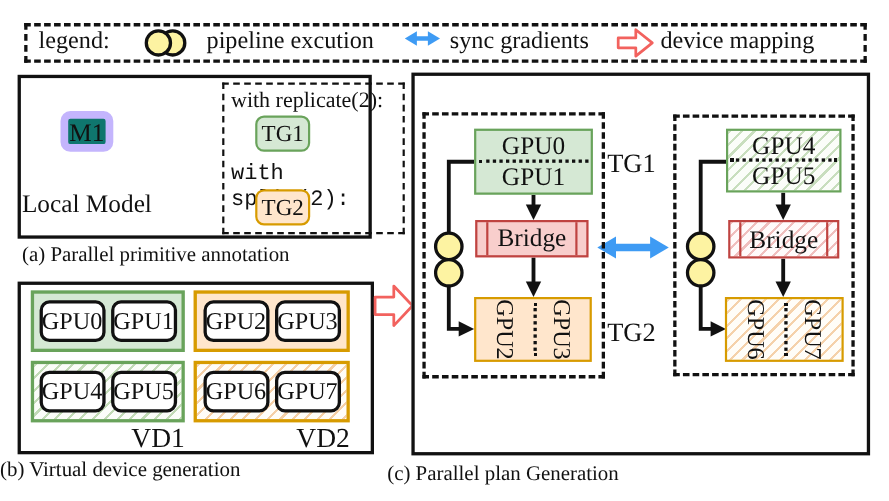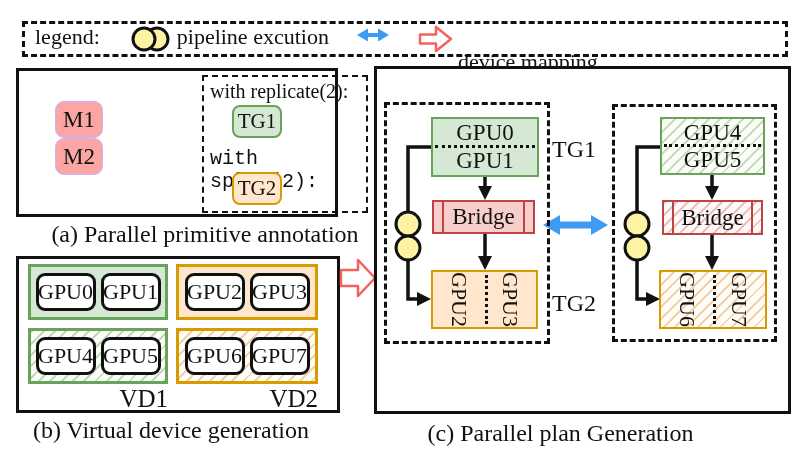--- a/index.html
+++ b/index.html
@@ -7,28 +7,28 @@
   body { position: relative; font-family: "Liberation Serif", serif; color: #111; }
 
   .abs { position: absolute; }
   .solid-box { position: absolute; border: 3px solid #111; background: #fff; }
   .dashed-box { position: absolute; border: 3px dashed #111; background: transparent; }
 
   
   .legend-row { display: flex; align-items: flex-start; height: 100%; padding-left: 10px; font-size: 22px; }
 
   
-  .module-box { position: absolute; width: 48px; height: 37px; border: 1px solid #c4b5fd; border-radius: 9px;
-                background: #fca5a5; display: flex; align-items: center; justify-content: center; font-size: 23px; }
+  .module-box { position: absolute; width: 48px; height: 37px; border: 7px solid #c4b5fd; border-radius: 9px;
+                background: #0f766e; display: flex; align-items: flex-start; justify-content: center; font-size: 23px; }
   .tg-chip { position: absolute; width: 50px; height: 33px; border-radius: 8px; display: flex;
              align-items: center; justify-content: center; font-size: 21px; }
   .tg-green { background: #d5e8d4; border: 2.5px solid #69a35b; }
   .tg-orange { background: #ffe6cc; border: 2.5px solid #d79b00; }
 
-  .caption { position: absolute; text-align: center; font-size: 24px; }
+  .caption { position: absolute; font-size: 19px; }
 
   
   .vd-group { position: absolute; display: flex; align-items: center; justify-content: center; gap: 5px; }
   .grp-green-solid { border: 3px solid #69a35b; background: #d5e8d4; }
   .grp-orange-solid { border: 3px solid #d79b00; background: #ffe6cc; }
   .hatch-green { border: 3px solid #69a35b;
     background: repeating-linear-gradient(135deg, rgba(125,176,102,0.45) 0 2px, transparent 2px 8px), #fbfdf9; }
   .hatch-orange { border: 3px solid #d79b00;
     background: repeating-linear-gradient(135deg, rgba(230,145,56,0.42) 0 2px, transparent 2px 8px), #fffdf8; }
   .gpu-chip { width: 60px; height: 38px; border: 3px solid #111; border-radius: 9px; background: #fff;
@@ -61,44 +61,43 @@
 
 <div class="dashed-box" style="left:22px; top:21px; width:766px; height:36px;">
   <div class="legend-row">
     <span>legend:</span>
     <span style="margin-left:28px; display:flex;">
       <svg width="46" height="30" viewBox="0 0 46 30">
         <circle cx="29" cy="15" r="11" fill="#fdf3a2" stroke="#111" stroke-width="3"></circle>
         <circle cx="16" cy="15" r="11" fill="#fdf3a2" stroke="#111" stroke-width="3"></circle>
       </svg>
     </span>
-    <span style="margin-left:3px;">pipeline excution</span>
+    <span style="margin-left:14px;">pipeline excution</span>
     <span style="margin-left:24px; display:flex;">
       <svg width="40" height="22" viewBox="0 0 40 22">
         <line x1="12" y1="11" x2="28" y2="11" stroke="#3e9bf4" stroke-width="4"></line>
         <polygon points="4,11 15,4.5 15,17.5" fill="#3e9bf4"></polygon>
         <polygon points="36,11 25,4.5 25,17.5" fill="#3e9bf4"></polygon>
       </svg>
     </span>
+    <span style="margin-left:5px;">sync gradients</span>
     <span style="margin-left:22px; display:flex;">
       <svg width="40" height="30" viewBox="0 0 40 30">
         <polygon points="5,10.5 21,10.5 21,3 36,15 21,27 21,19.5 5,19.5" fill="#fff" stroke="#f2625e" stroke-width="2.5" stroke-linejoin="round"></polygon>
       </svg>
     </span>
-    <span style="margin-left:3px;margin-top:25px;">device mapping</span>
+    <span style="margin-left:3px;">device mapping</span>
   </div>
 </div>
 
 <div class="solid-box" style="left:16px; top:68px; width:322px; height:149px;">
   <div class="module-box" style="left:36px; top:30px;">
     <span>M1</span>
   </div>
-  <div class="module-box" style="left:36px; top:67px;">
-    <span>M2</span>
-  </div>
+  <div class="abs" style="left:-5px; top:102px; width:130px; text-align:center; font-size:23px;">Local Model</div>
 
   <div class="dashed-box" style="left:143px; top:4px; width:166px; height:138px; border-width:2.5px;margin-left:40px;">
     <div class="abs" style="left:6px; top:3px; font-size:20px;">with replicate(2):</div>
     <div class="tg-chip tg-green" style="left:28px; top:28px;">
       <span>TG1</span>
     </div>
     <div class="abs" style="left:6px; top:70px; font-size:20px;font-family:Liberation Mono, monospace;">with split(2):</div>
     <div class="tg-chip tg-orange" style="left:28px; top:95px;">
       <span>TG2</span>
     </div>

